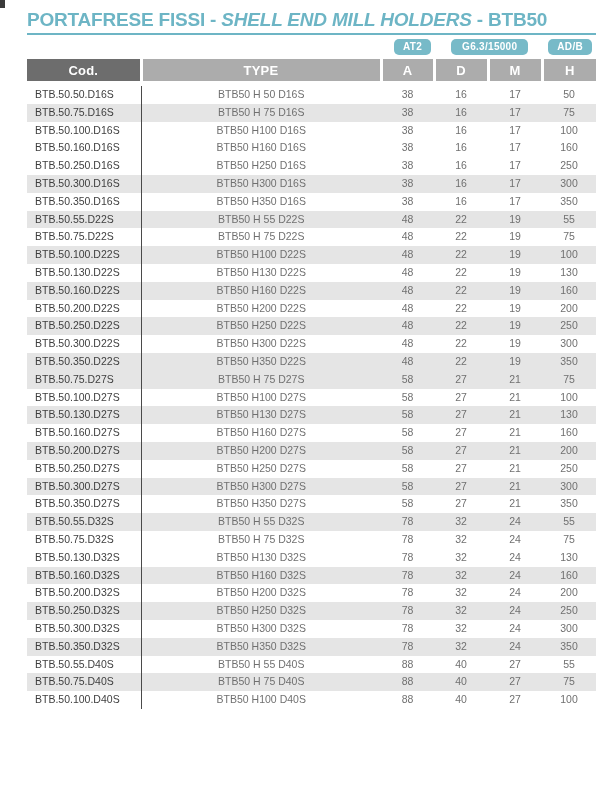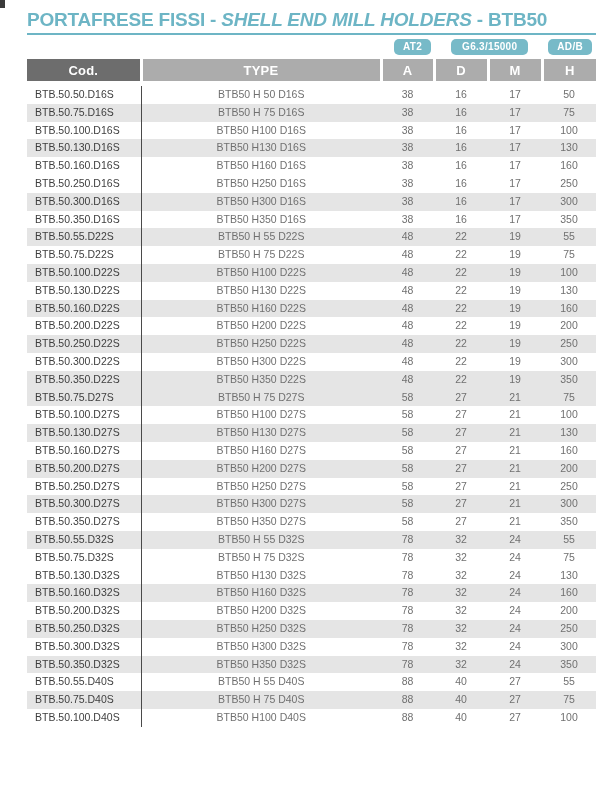--- a/index.html
+++ b/index.html
@@ -162,28 +162,20 @@
           <td>75</td>
         </tr>
         <tr>
           <td class="cell-cod">BTB.50.100.D16S</td>
           <td>BTB50 H100 D16S</td>
           <td>38</td>
           <td>16</td>
           <td>17</td>
           <td>100</td>
         </tr>
-        <tr class="alt">
-          <td class="cell-cod">BTB.50.130.D16S</td>
-          <td>BTB50 H130 D16S</td>
-          <td>38</td>
-          <td>16</td>
-          <td>17</td>
-          <td>130</td>
-        </tr>
         <tr>
           <td class="cell-cod">BTB.50.160.D16S</td>
           <td>BTB50 H160 D16S</td>
           <td>38</td>
           <td>16</td>
           <td>17</td>
           <td>160</td>
         </tr>
         <tr>
           <td class="cell-cod">BTB.50.250.D16S</td>

